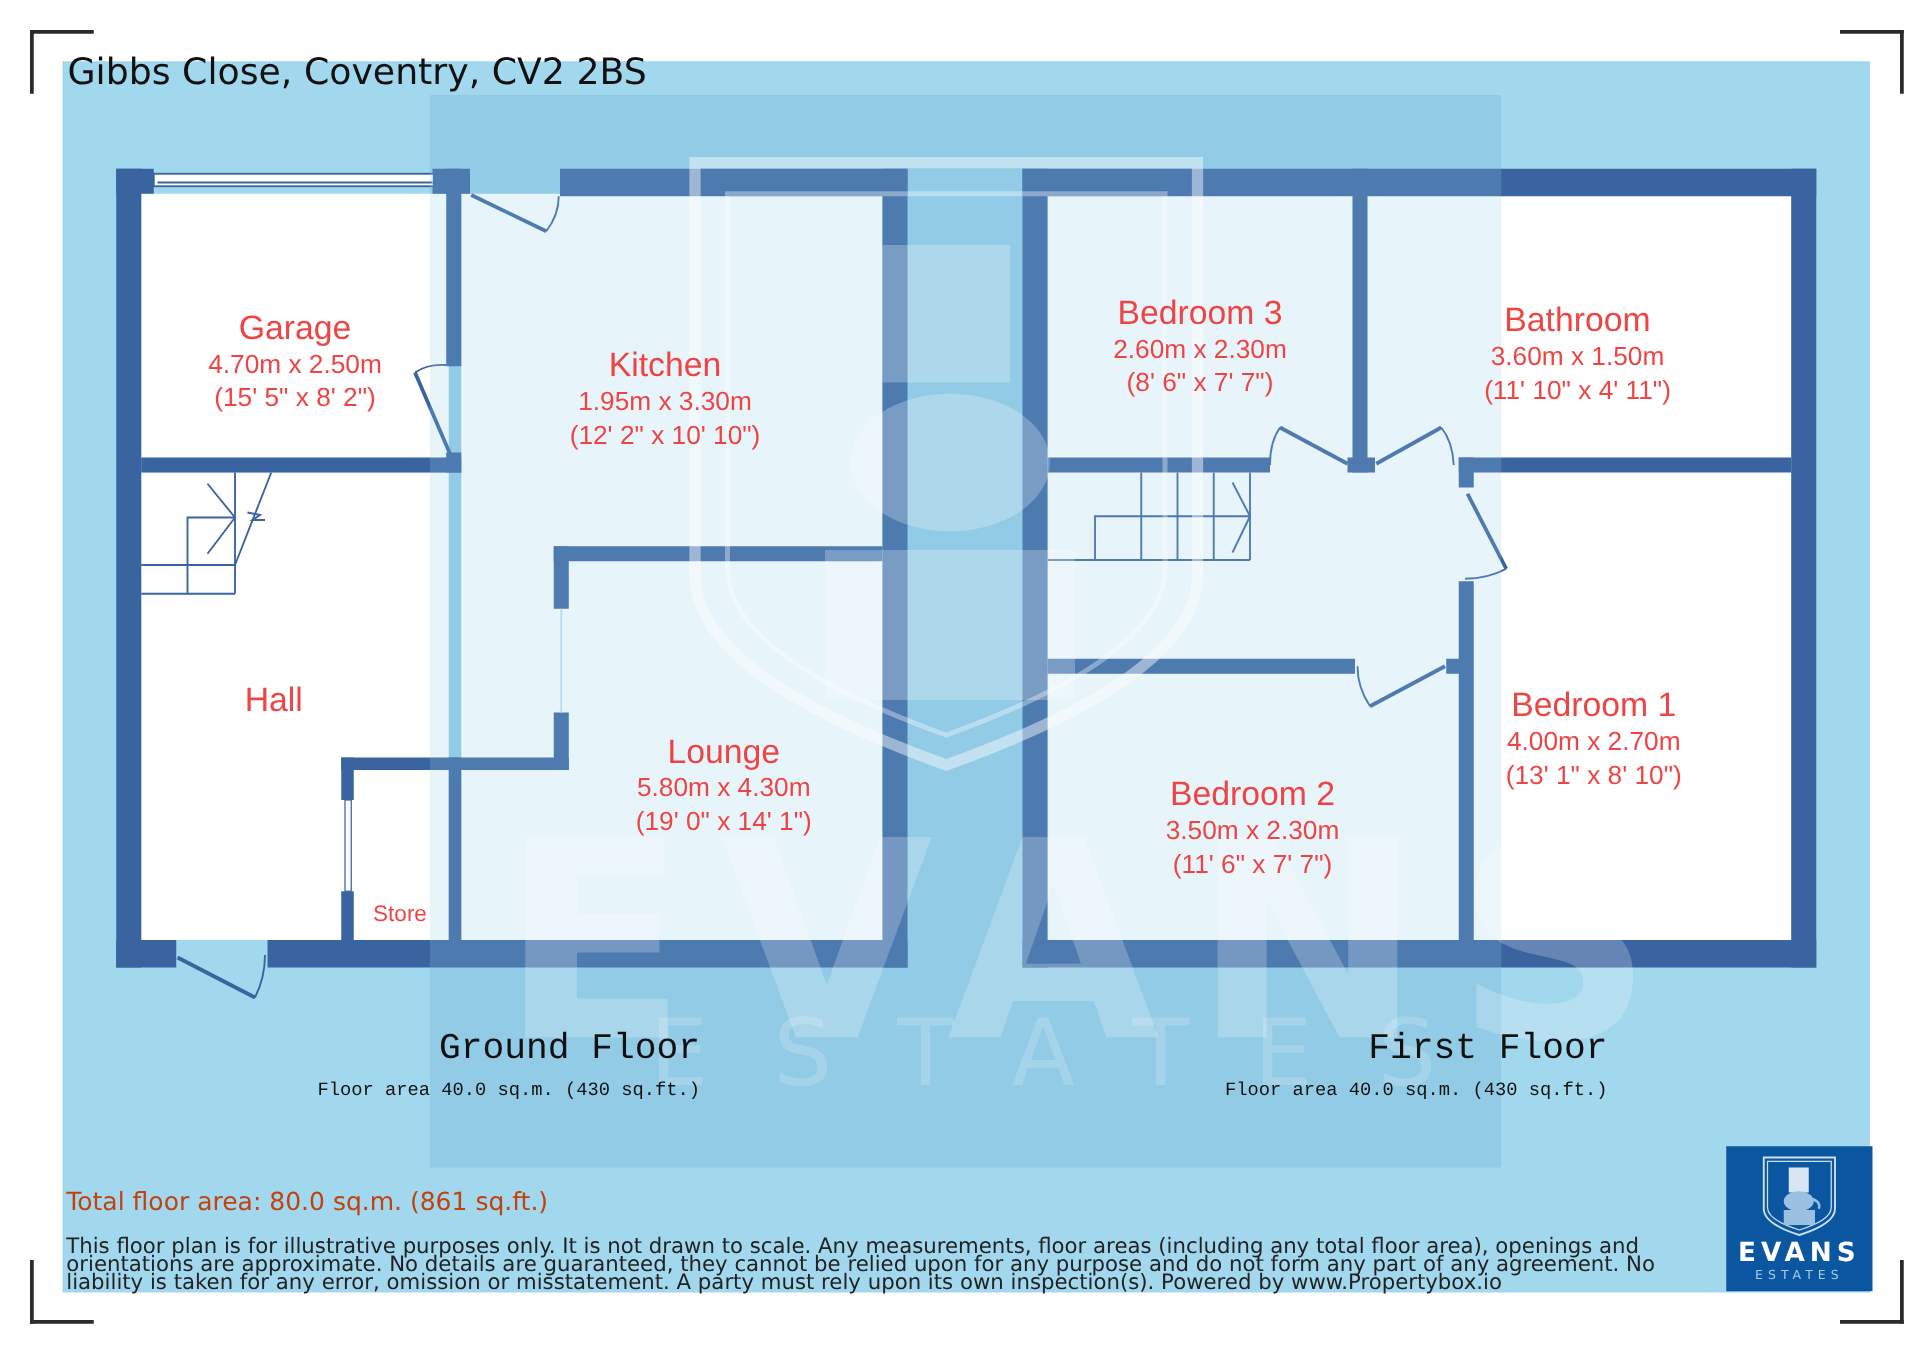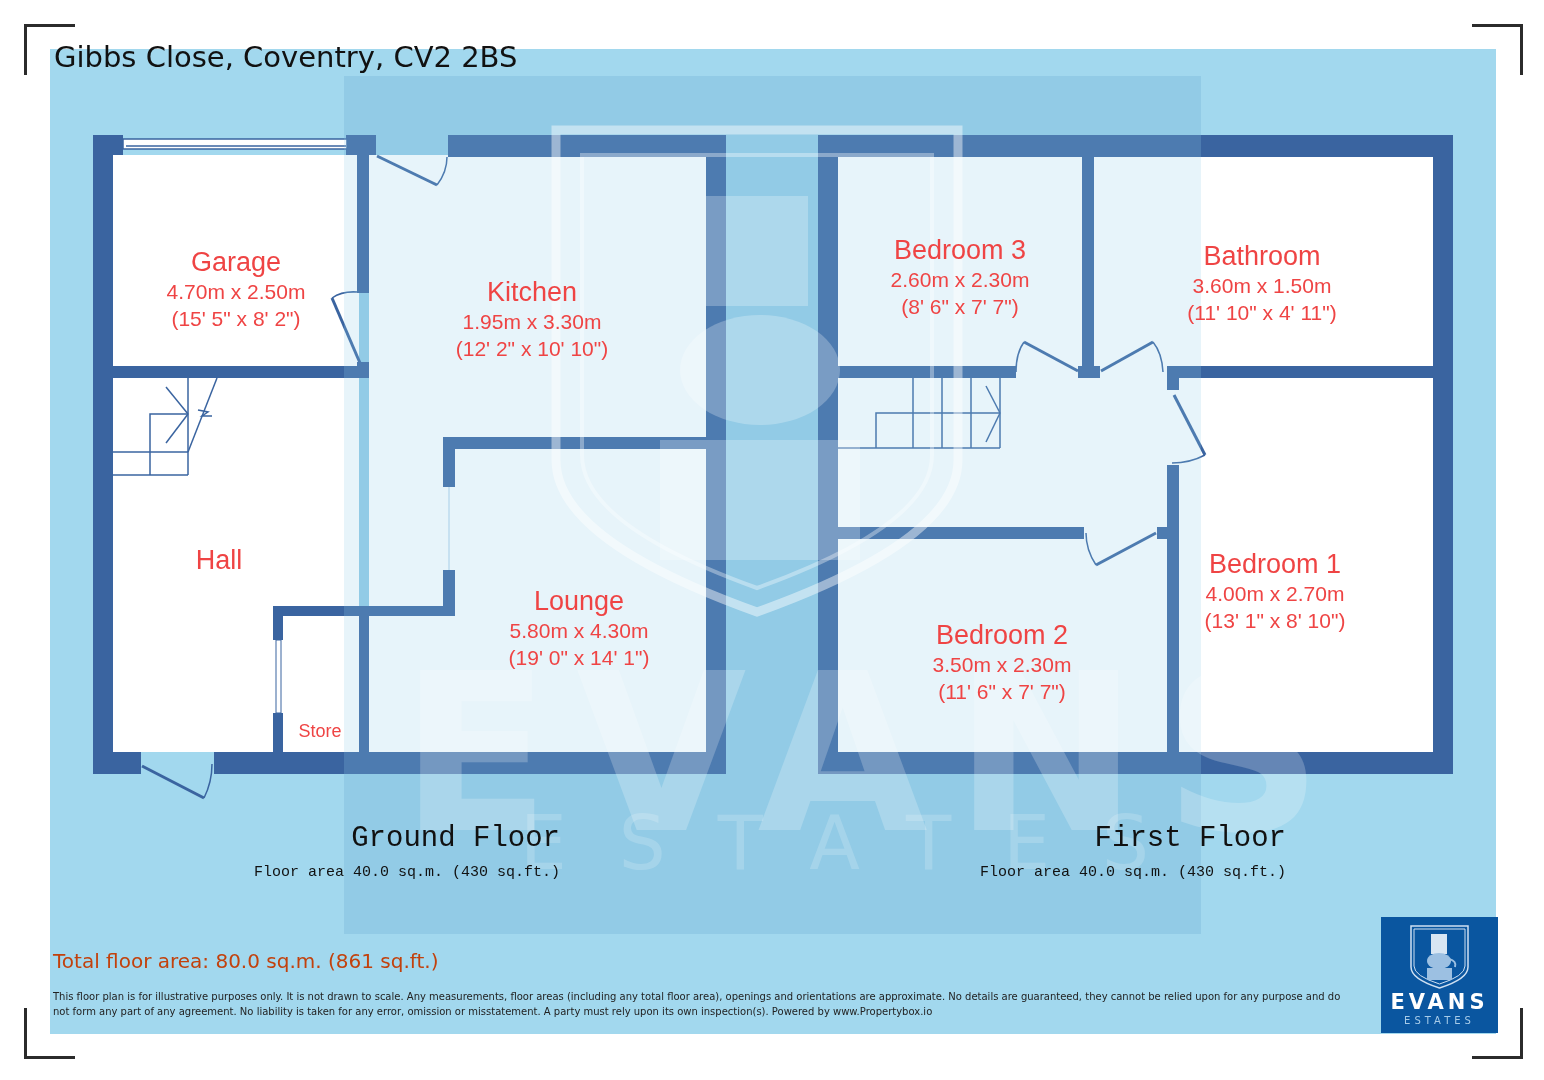--- a/index.html
+++ b/index.html
@@ -30,21 +30,21 @@
     .room-label .name.small { font-size: 18px; }
     .floor-caption {
       position: absolute; text-align: right; transform: translateX(-50%);
       color: #111; font-family: Liberation Mono, monospace; white-space: nowrap;
     }
     .floor-caption .fname { font-size: 29px; line-height: 38px; }
     .floor-caption .farea { font-size: 15px; line-height: 30px; }
     .total-area { position: absolute; left: 53px; top: 949px; font-size: 20px; color: #c2410c; white-space: nowrap; }
     .disclaimer {
       position: absolute; left: 53px; top: 990px; width: 1290px;
-      font-size: 10px; line-height: 14.5px; color: #222;
+      font-size: 17px; line-height: 14.5px; color: #222;
     }
     .logo {
       position: absolute; left: 1381px; top: 917px; width: 117px; height: 116px;
       background: #0a56a0; color: #fff; text-align: center;
     }
     .logo .brand { position: absolute; left: 0; right: 0; top: 73px; font-size: 21px; font-weight: bold; letter-spacing: 4px; font-family: "DejaVu Sans", sans-serif; }
     .logo .sub { position: absolute; left: 0; right: 0; top: 98px; font-size: 10px; letter-spacing: 4px; color: #a7cbe8; font-family: "DejaVu Sans", sans-serif; }
     .watermark {
       position: absolute; color: rgba(255,255,255,0.22); font-family: "DejaVu Sans", sans-serif; white-space: nowrap;
       pointer-events: none;

